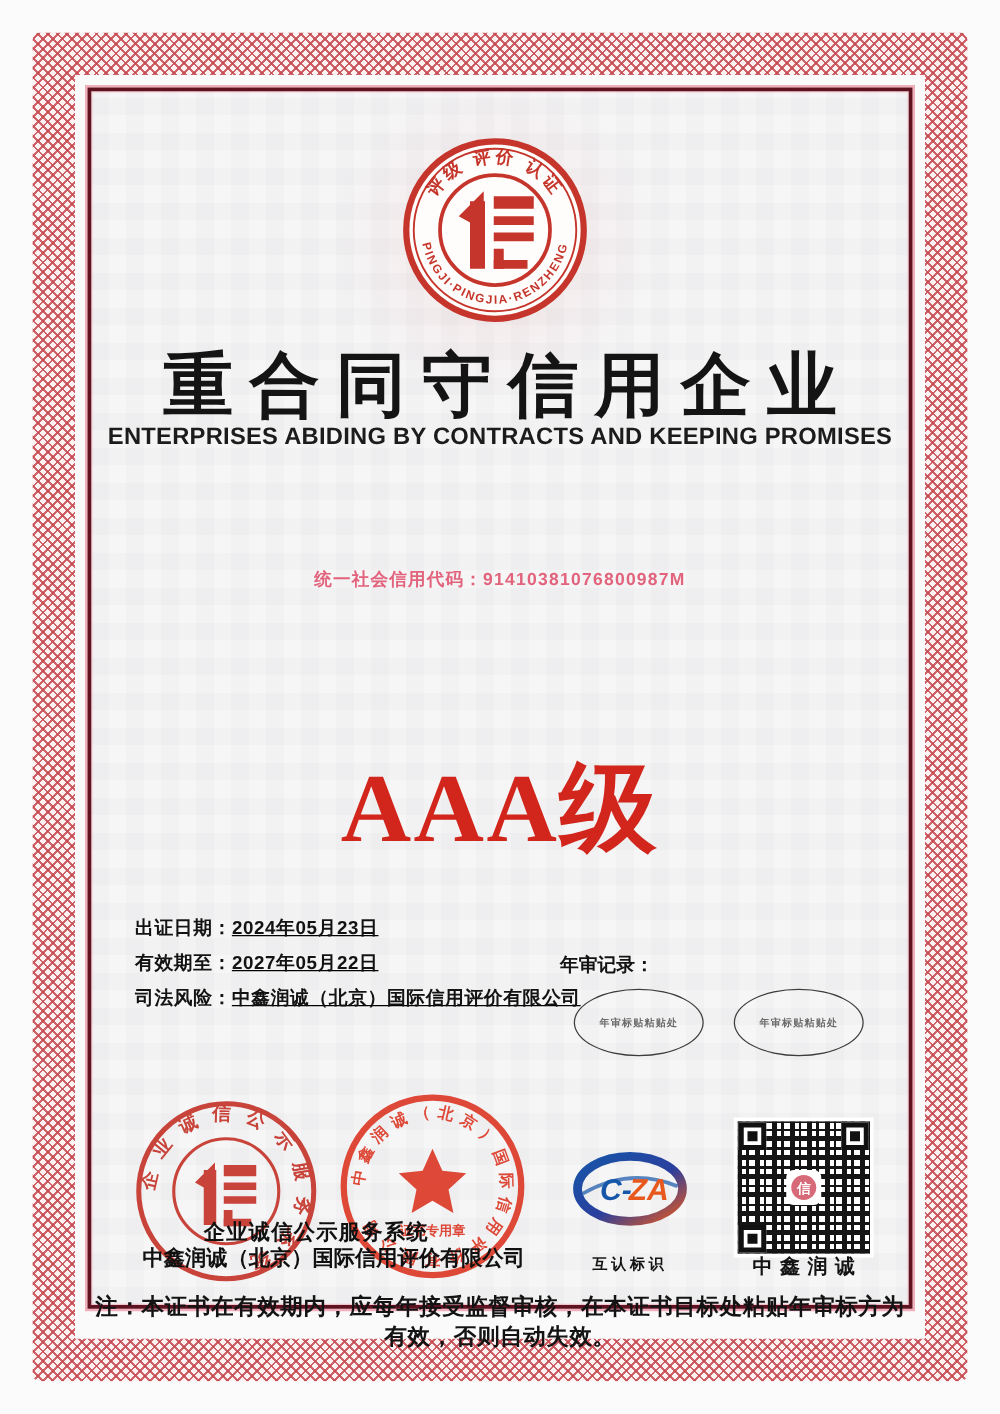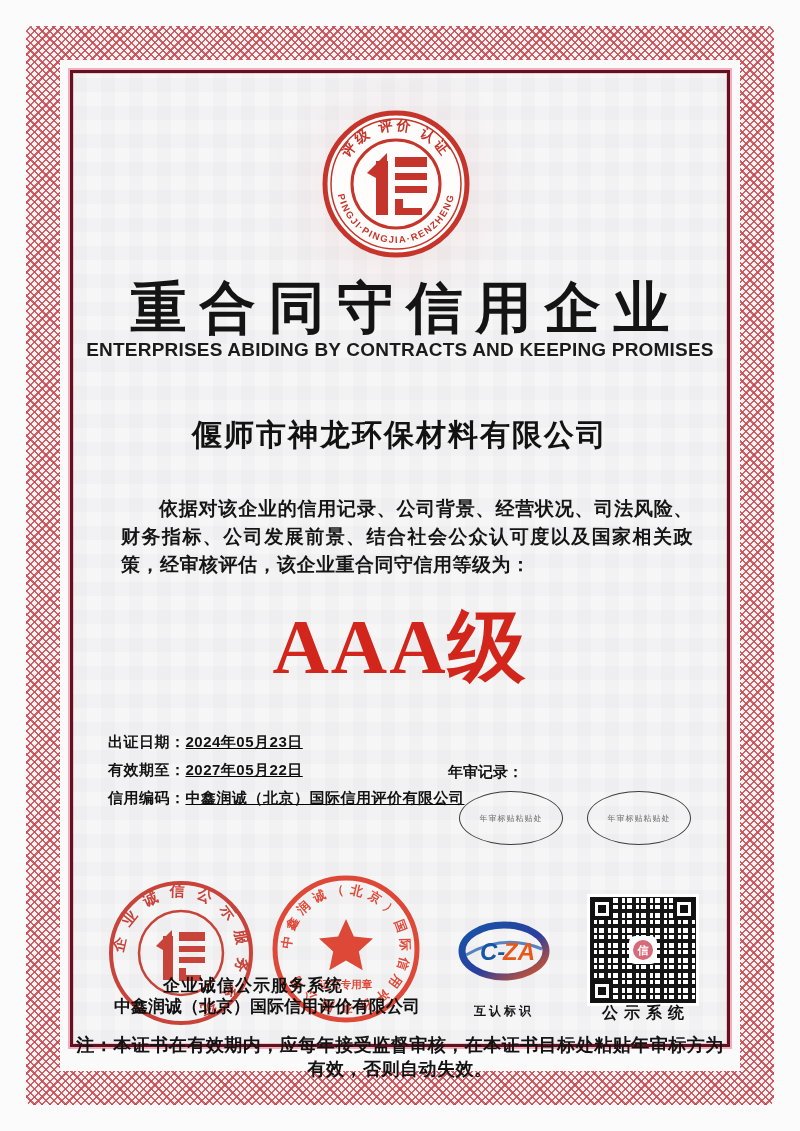--- a/index.html
+++ b/index.html
@@ -73,21 +73,21 @@
   }
   
   .info-block { left:35px; top:660px;text-decoration:underline; }
   .info-row { height:28px; font-size:15px; font-weight:700; color:#131313; letter-spacing:0.5px; }
   .info-row .lbl { display:inline-block; }
   
   .annual-label { left:375px; top:690px; font-size:15px; font-weight:700; color:#131313;text-align:right; }
   .oval {
     top:718px; width:104px; height:54px;
     border:1.6px solid #3c3c3c; border-radius:50%;
-    display:flex; align-items:center; justify-content:center;
+    display:flex; align-items:center; justify-content:center;font-weight:bold;
   }
   .oval-1 { left:386px; } .oval-2 { left:514px; }
   .oval span { font-size:8px; color:#6b6b6b; letter-spacing:1px; }
   
   .seal-left-box  { left:33px;  top:805px; width:150px; height:150px; opacity:.92; }
   .seal-right-box { left:198px; top:801px; width:150px; height:150px; opacity:.92; }
   .caption-1 { left:55px; top:901px; width:250px; text-align:center;
     font-size:17px; font-weight:900; color:#101010; letter-spacing:1px; z-index:5; }
   .caption-2 { left:8px; top:922px; width:372px; text-align:center;
     font-size:17px; font-weight:900; color:#101010; z-index:5; }
@@ -160,30 +160,29 @@
           <rect x="74" y="77" width="32" height="7"></rect>
           <rect x="74" y="90" width="8" height="16"></rect>
           <rect x="74" y="99" width="27" height="7"></rect>
         </g>
       </svg>
     </div>
 
     <div class="abs cert-subtitle">ENTERPRISES ABIDING BY CONTRACTS AND KEEPING PROMISES</div>
     <div class="abs cert-title">重合同守信用企业</div>
 
-    <div class="abs company-name">偃师市神龙环保材料有限公司</div>
-
-    <p class="abs statement">依据对该企业的信用记录、公司背景、经营状况、司法风险、财务指标、公司发展前景、结合社会公众认可度以及国家相关政策，经审核评估，该企业重合同守信用等级为：</p>
+    <div class="abs uscc"><span>统一社会信用代码：</span><span>91410381076800987M</span></div>
+
 
     <div class="abs grade">AAA级</div>
 
     <div class="abs info-block">
       <div class="info-row"><span class="lbl">出证日期：</span><span>2024年05月23日</span></div>
       <div class="info-row"><span class="lbl">有效期至：</span><span>2027年05月22日</span></div>
-      <div class="info-row"><span class="lbl">信用编码：</span><span>中鑫润诚（北京）国际信用评价有限公司</span></div>
+      <div class="info-row"><span class="lbl">司法风险：</span><span>中鑫润诚（北京）国际信用评价有限公司</span></div>
     </div>
 
     <div class="abs annual-label">年审记录：</div>
     <div class="abs oval oval-1">
         <span>年审标贴粘贴处</span>
       </div>
     <div class="abs oval oval-2">
         <span>年审标贴粘贴处</span>
       </div>
 
@@ -244,18 +243,18 @@
     <div class="abs mutual-label">互认标识</div>
 
     <div class="abs qr">
       <div class="finder tl"></div>
       <div class="finder tr"></div>
       <div class="finder bl"></div>
       <div class="qr-center">
           <i>信</i>
         </div>
     </div>
-    <div class="abs qr-label">公示系统</div>
+    <div class="abs qr-label">中鑫润诚</div>
 
     <div class="abs note">注：本证书在有效期内，应每年接受监督审核，在本证书目标处粘贴年审标方为有效，否则自动失效。</div>
 
   </div>
 </div>
 
 </body></html>

